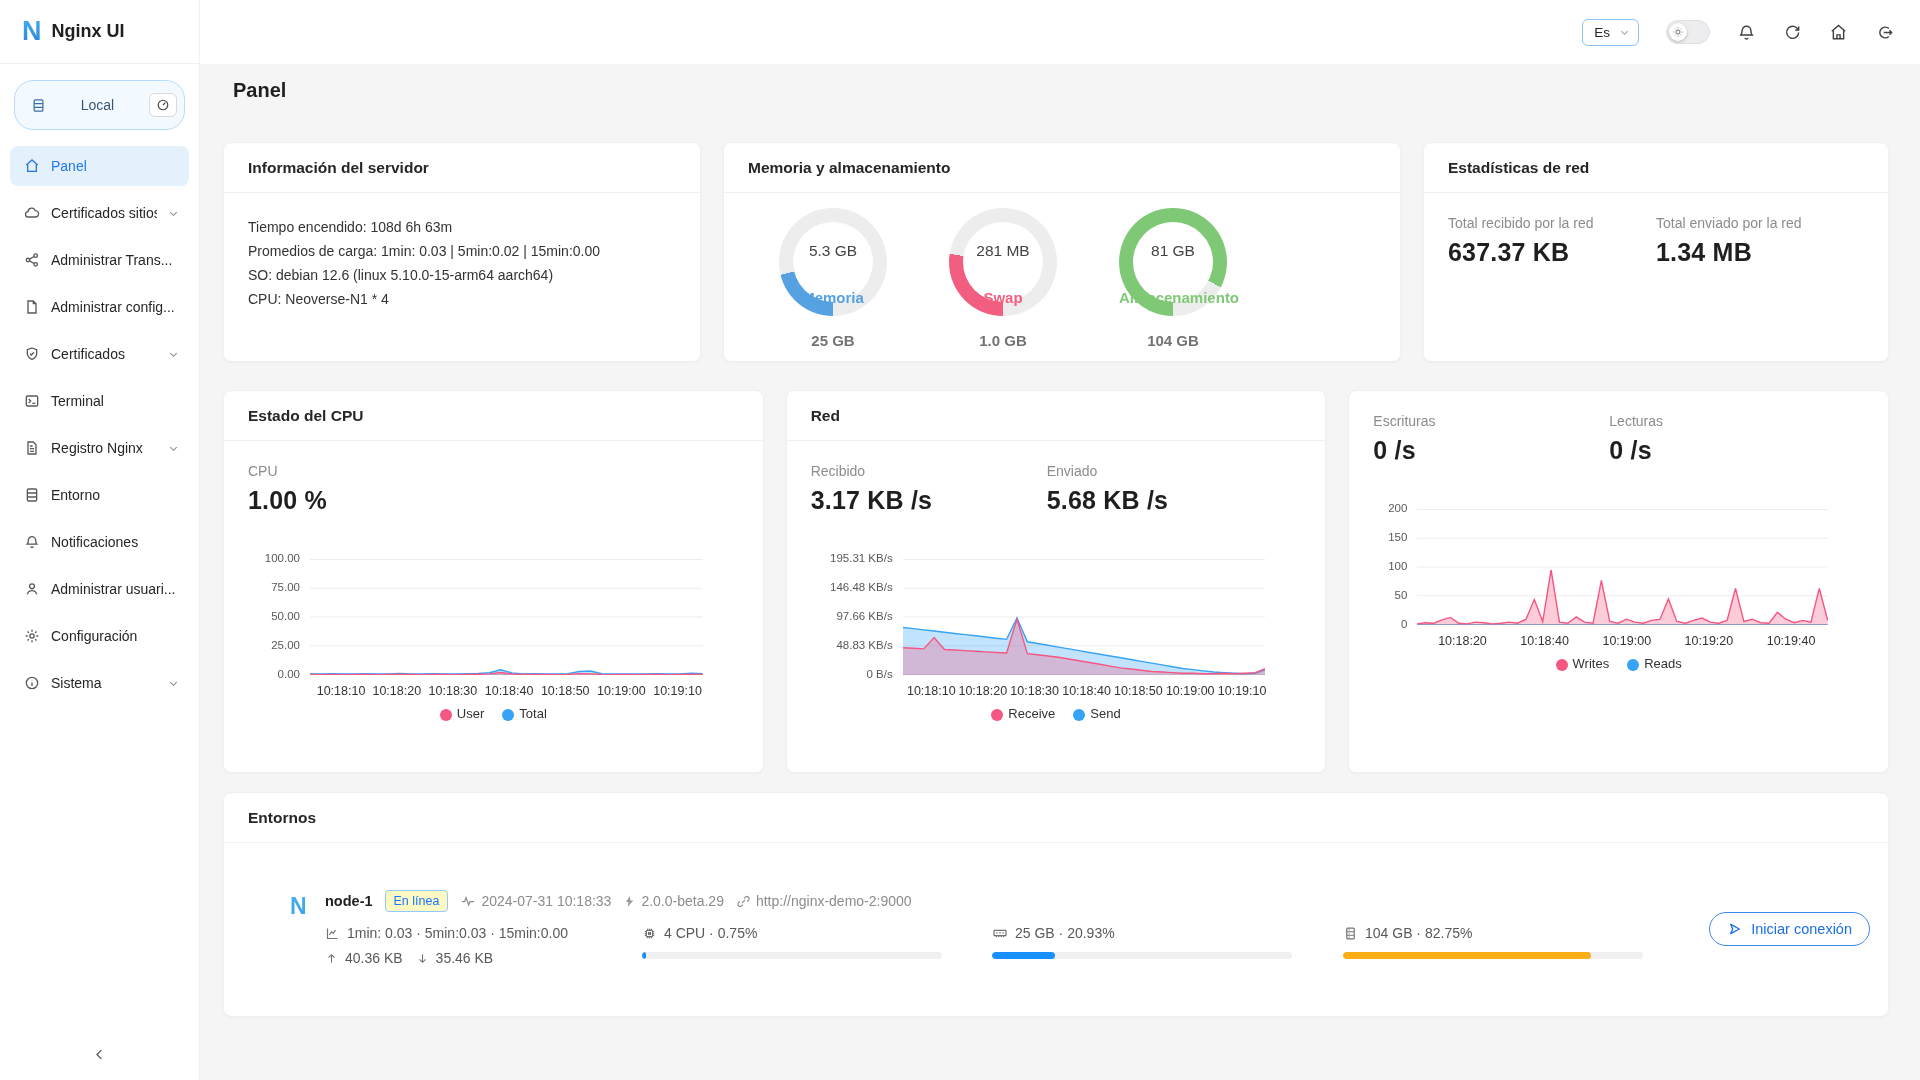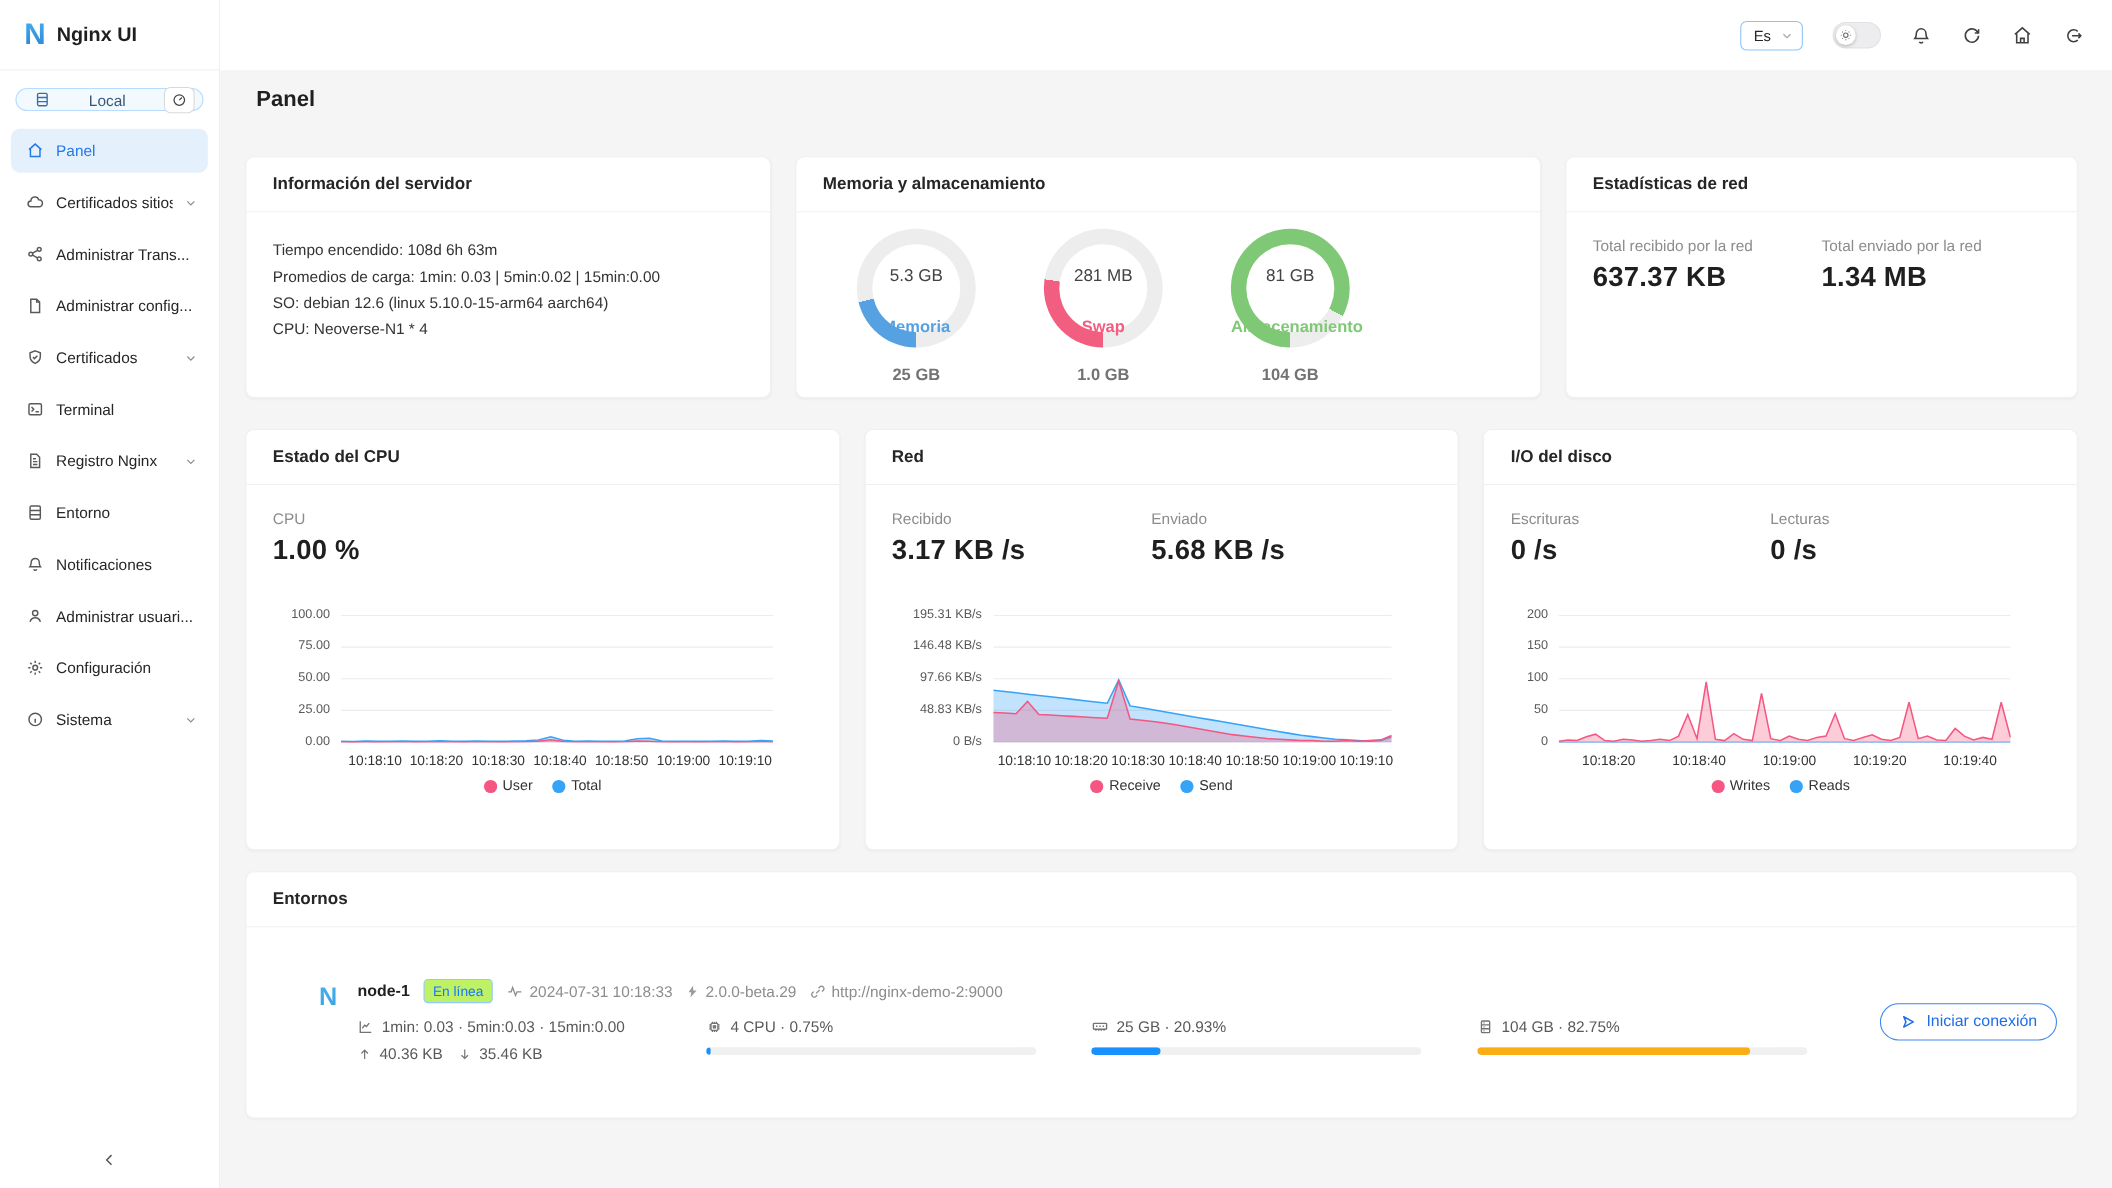--- a/index.html
+++ b/index.html
@@ -6,21 +6,21 @@
   html,body { width:1920px; height:1080px; overflow:hidden; background:#f5f5f5;
     font-family:"Liberation Sans", sans-serif; color:#262626; }
   svg { display:block; }
   .app { display:flex; width:100%; height:100%; }
 
   
   .sidebar { width:200px; background:#fff; border-right:1px solid #f0f0f0; display:flex; flex-direction:column; flex:none; }
   .logo-row { height:64px; display:flex; align-items:center; padding-left:22px; gap:10px; border-bottom:1px solid #f0f0f0; }
   .logo-n { font-size:27px; font-weight:700; background:linear-gradient(180deg,#45b2ee,#2a7fd4); -webkit-background-clip:text; background-clip:text; color:transparent; }
   .logo-title { font-size:18px; font-weight:700; color:#1f1f1f; }
-  .env-pill { margin:16px 14px 8px 14px; height:21px; border:1px solid #b6dcff; background:#f3faff; border-radius:19px; display:flex; align-items:center; padding:0 7px 0 16px; gap:8px; }
+  .env-pill { margin:16px 14px 8px 14px; height:50px; border:1px solid #b6dcff; background:#f3faff; border-radius:19px; display:flex; align-items:center; padding:0 7px 0 16px; gap:8px; }
   .env-pill .env-label { flex:1; text-align:center; font-size:14px; color:#3a5775; }
   .env-gauge-chip { width:28px; height:24px; background:#fff; border:1px solid #d9d9d9; border-radius:6px; display:flex; align-items:center; justify-content:center; }
   .menu { padding:8px 10px; flex:1; }
   .side-item { height:40px; margin-bottom:7px; border-radius:8px; display:flex; align-items:center; padding:0 10px 0 14px; gap:11px; cursor:pointer; color:#262626; }
   .side-item .si { color:#595959; flex:none; }
   .side-item .si-label { font-size:14px; flex:1; white-space:nowrap; overflow:hidden; }
   .side-item .chev { color:#8c8c8c; flex:none; }
   .side-item.active { background:#e4f1fd; color:#2478e8; }
   .side-item.active .si { color:#2478e8; }
   .collapse-row { padding:14px 0 18px 0; display:flex; justify-content:center; }
@@ -81,21 +81,21 @@
   .ch-legend { margin-top:9px; display:flex; justify-content:center; gap:18px; }
   .ch-legend .lg { display:flex; align-items:flex-end; gap:5px; font-size:13px; color:#333; }
   .ch-legend .lg i { width:12px; height:12px; border-radius:50%; display:inline-block; }
 
   
   .env-row { display:flex; padding:46px 18px 0 66px; }
   .node-logo { width:22px; margin:4px 13px 0 0; font-size:23px; font-weight:700; background:linear-gradient(180deg,#45b2ee,#2a7fd4); -webkit-background-clip:text; background-clip:text; color:transparent; flex:none; }
   .node-main { flex:1; min-width:0; }
   .node-line1 { display:flex; align-items:center; gap:12px; height:24px; }
   .node-name { font-size:14.5px; font-weight:700; color:#1f1f1f; }
-  .status-badge { height:22px; padding:0 8px; display:flex; align-items:center; background:#bef264; border:1px solid #91caff; border-radius:4px; color:#1677ff; font-size:12.5px; }
+  .status-badge { height:22px; padding:0 8px; display:flex; align-items:center; background:#fef9c3; border:1px solid #91caff; border-radius:4px; color:#1677ff; font-size:12.5px; }
   .meta { display:flex; align-items:center; gap:5px; color:#8c8c8c; font-size:14px; }
   .node-grid { display:grid; grid-template-columns:317px 350px 351px 300px; margin-top:9px; }
   .nl { display:flex; align-items:center; gap:7px; color:#595959; font-size:14px; height:22px; }
   .nl svg { color:#737373; flex:none; }
   .net-line { margin-top:3px; }
   .bar { width:300px; height:7px; border-radius:4px; background:#f0f0f0; margin-top:8px; overflow:hidden; }
   .bar-fill { height:100%; border-radius:4px; }
   .connect-btn { align-self:center; margin-left:auto; height:34px; border:1px solid #3c87f0; border-radius:17px; background:#fff; color:#1c6fe8; display:flex; align-items:center; gap:8px; padding:0 17px; font-size:14.5px; cursor:pointer; flex:none; }
 </style>
 </head>
@@ -421,21 +421,20 @@
                 </div>
                 <div class="ch-legend">
                   <span class="lg"><i style="background:#f55682"></i>Receive</span>
                   <span class="lg"><i style="background:#36a3f7"></i>Send</span>
                 </div>
               </div>
           </div>
         </section>
 
         <section class="card h383">
-          <div class="card-title">I/O del disco</div>
           <div class="card-body">
             <div class="stats-row">
               <div class="stat">
                 <div class="stat-label">Escrituras</div>
                 <div class="stat-value">0 /s</div>
               </div>
               <div class="stat">
                 <div class="stat-label">Lecturas</div>
                 <div class="stat-value">0 /s</div>
               </div>

